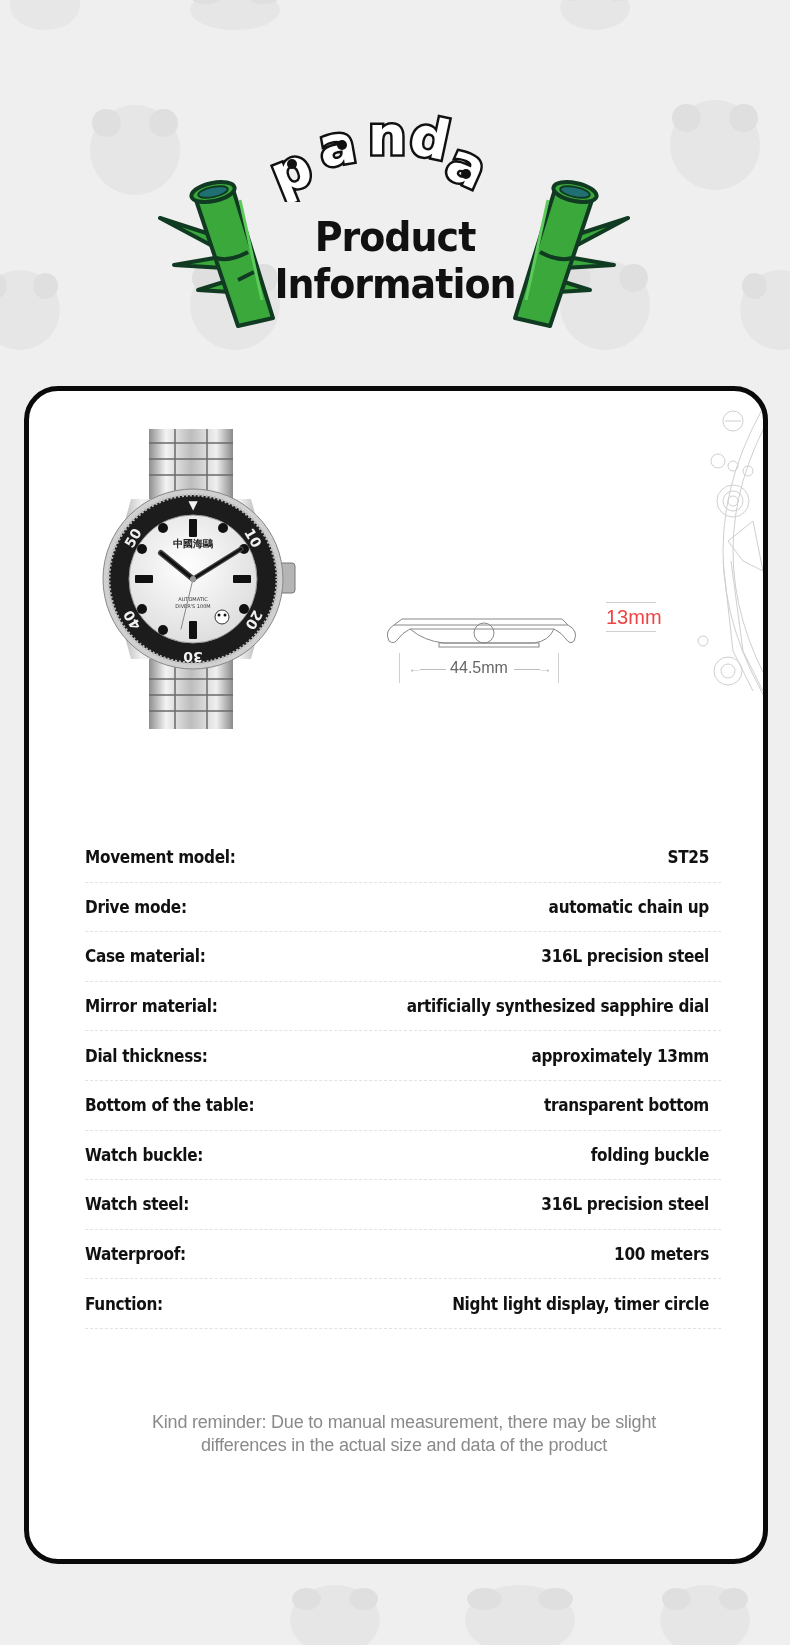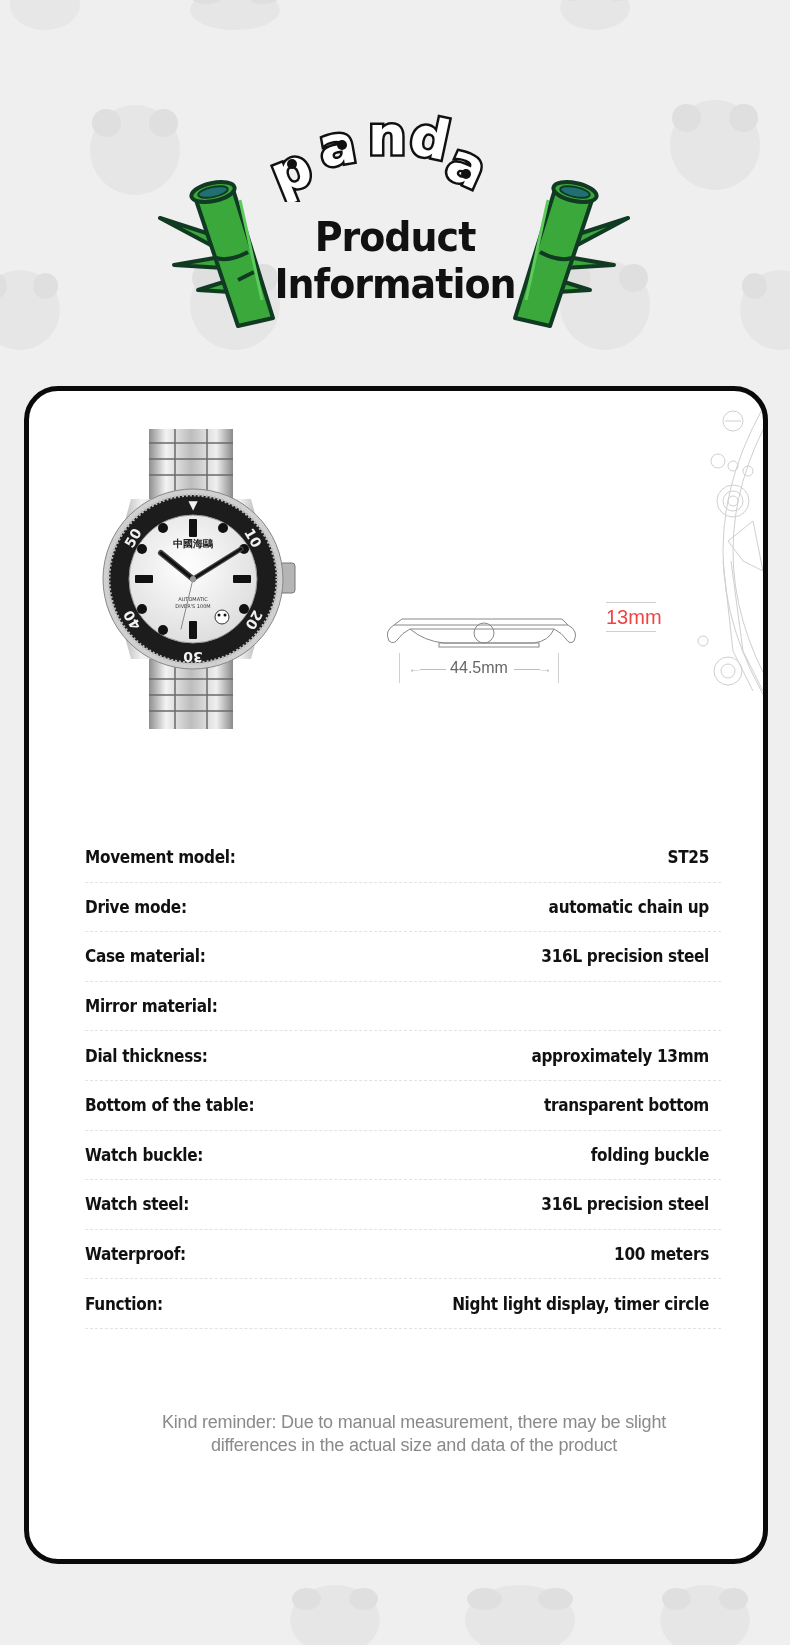--- a/index.html
+++ b/index.html
@@ -85,21 +85,21 @@
   }
   .spec-label, .spec-value {
     font-family: "DejaVu Sans Condensed", "DejaVu Sans", sans-serif;
     font-weight: bold; font-size: 17px; color: #111;
     letter-spacing: -0.3px;
     font-stretch: condensed;
   }
   .spec-label { padding-left: 0; }
 
   .reminder {
-    position: absolute; left: 18px; top: 1020px; width: 734px;
+    position: absolute; left: 8px; top: 1020px; width: 734px;
     text-align: center; color: #8a8a8a;
     font-size: 18px; line-height: 23px;
     font-family: "Liberation Sans", sans-serif;
     letter-spacing: -0.2px;
   }
 </style>
 </head>
 <body>
 
 <div>
@@ -294,20 +294,21 @@
     <div class="spec-row">
       <span class="spec-label">Drive mode:</span>
       <span class="spec-value">automatic chain up</span>
     </div>
     <div class="spec-row">
       <span class="spec-label">Case material:</span>
       <span class="spec-value">316L precision steel</span>
     </div>
     <div class="spec-row">
       <span class="spec-label">Mirror material:</span>
+      <span class="spec-value">artificially synthesized sapphire dial</span>
     </div>
     <div class="spec-row">
       <span class="spec-label">Dial thickness:</span>
       <span class="spec-value">approximately 13mm</span>
     </div>
     <div class="spec-row">
       <span class="spec-label">Bottom of the table:</span>
       <span class="spec-value">transparent bottom</span>
     </div>
     <div class="spec-row">

